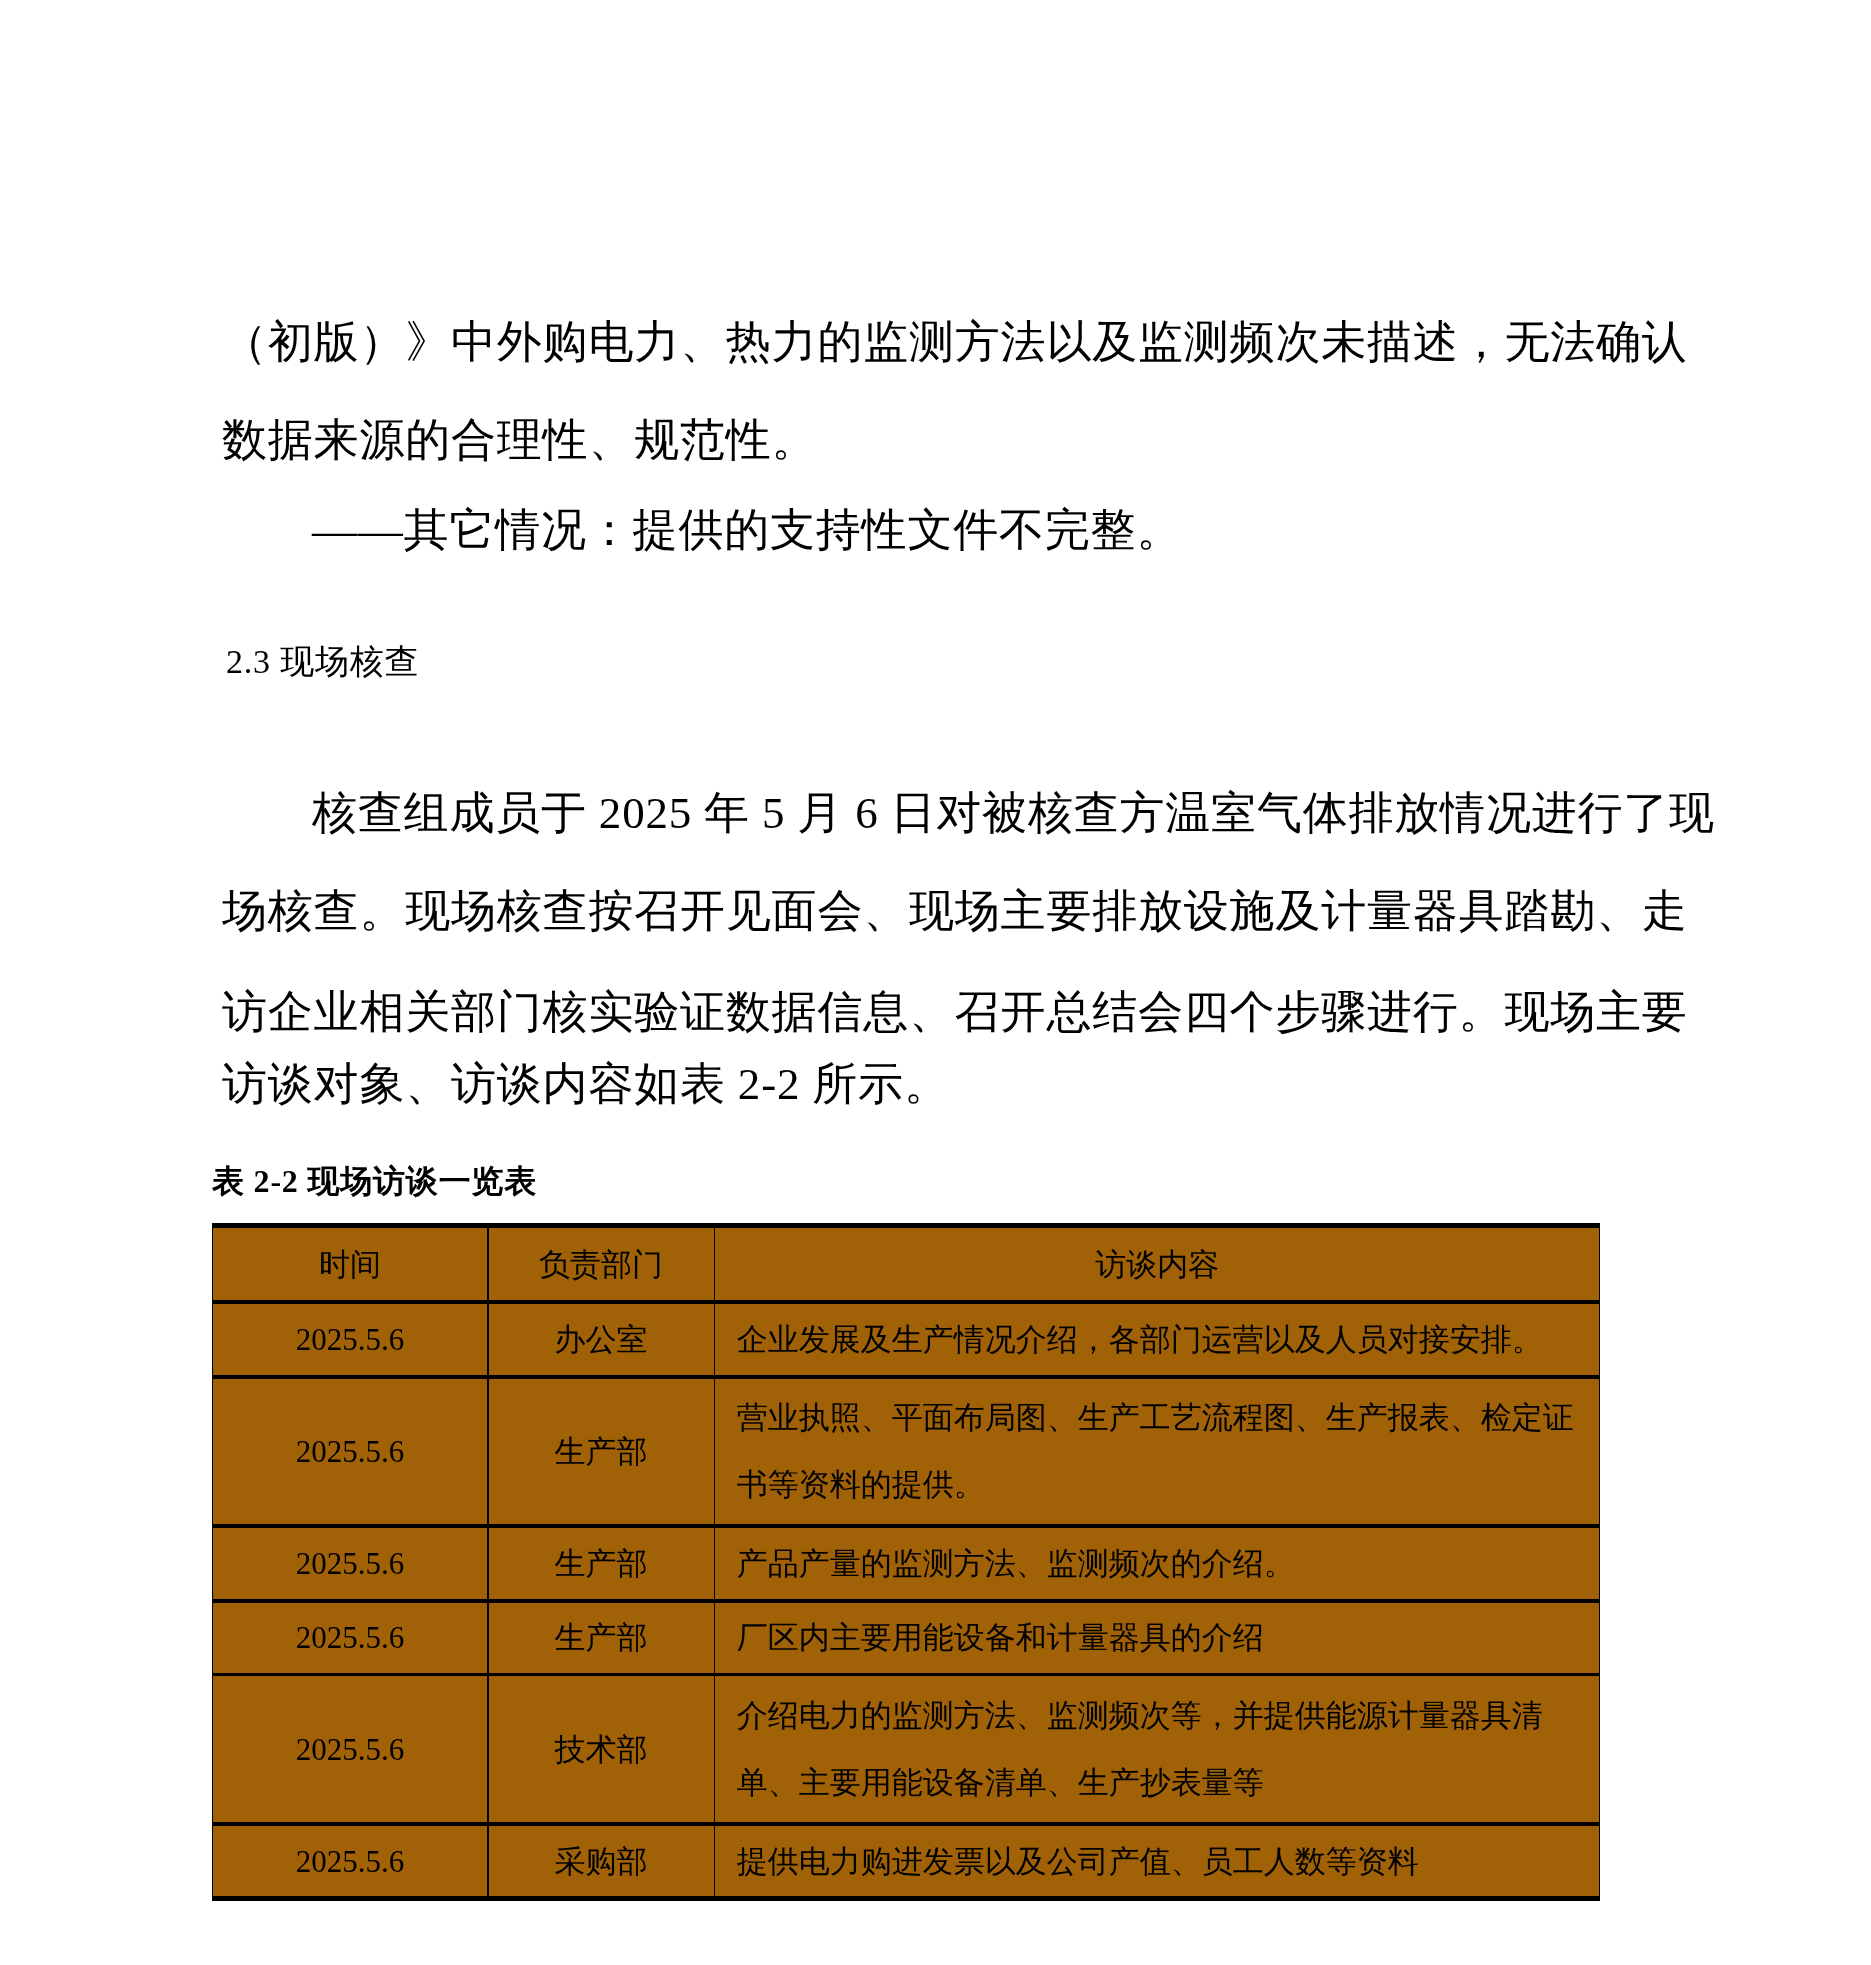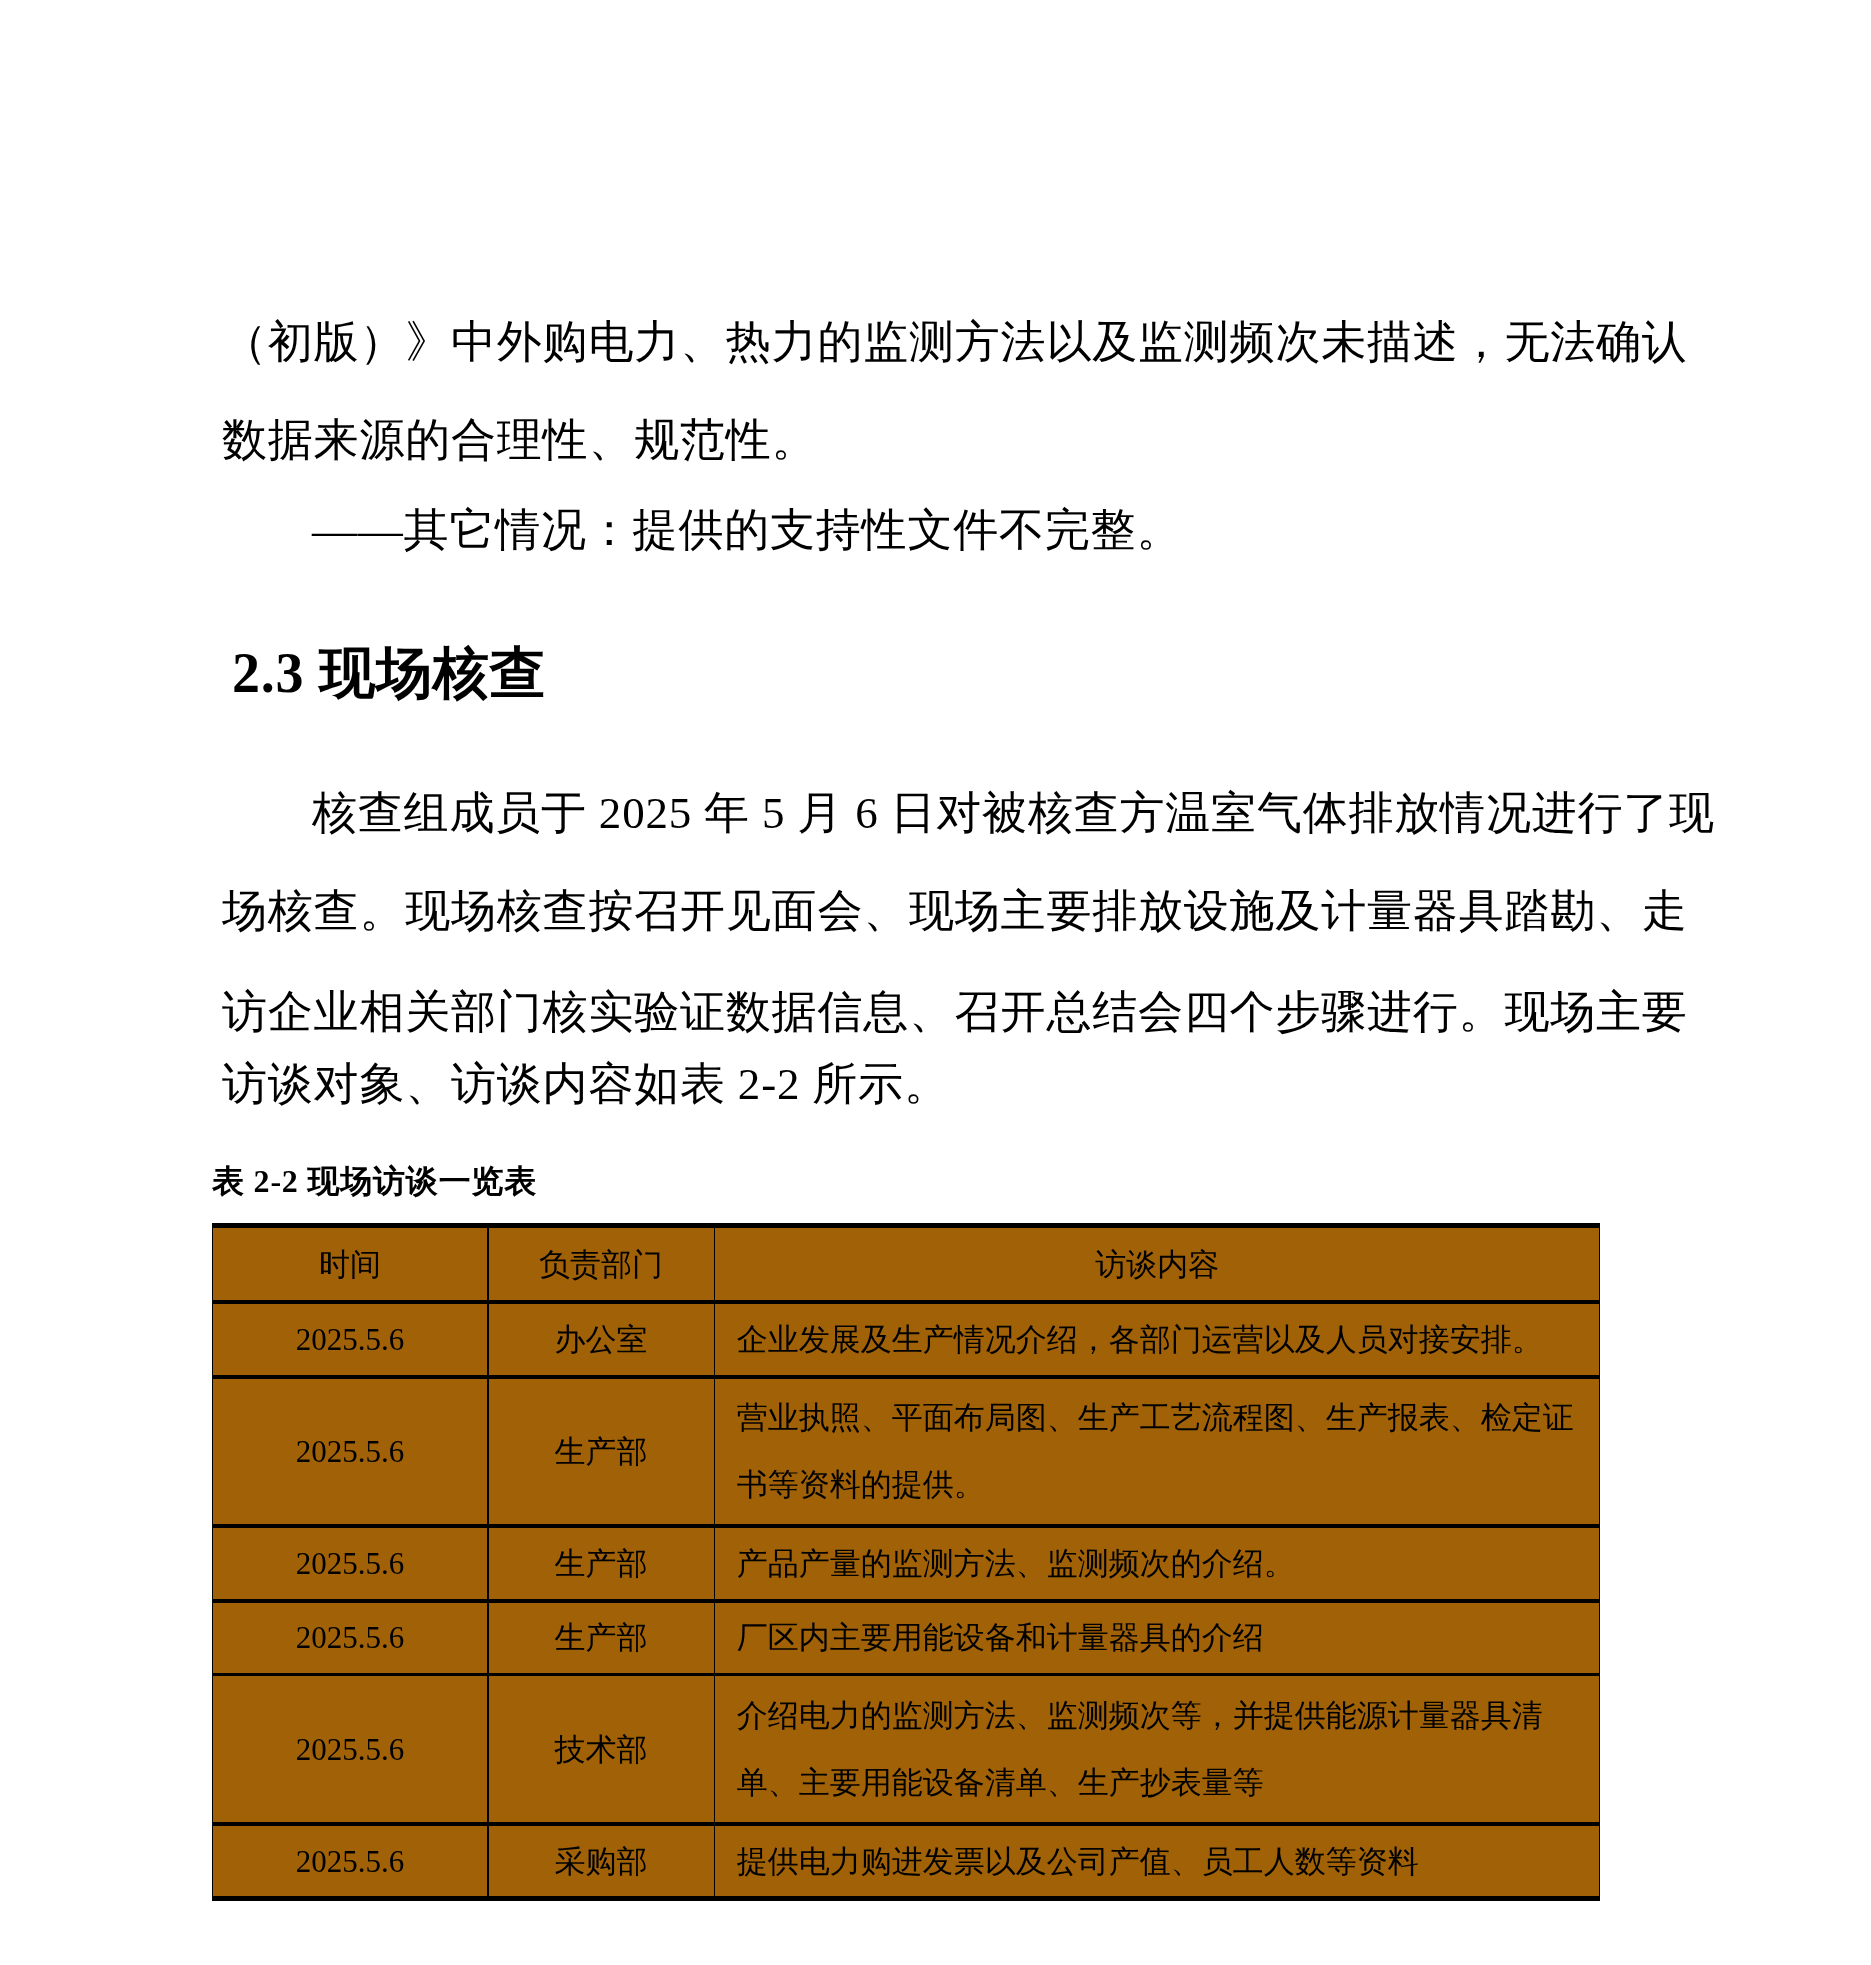--- a/index.html
+++ b/index.html
@@ -14,24 +14,24 @@
   }
   .line{
     position:absolute;
     font-size:45px;
     line-height:1;
     white-space:nowrap;
     letter-spacing:0.8px;
   }
   .heading{
     position:absolute;
-    left:232px;
-    font-size:56px;
+    left:226px;
+    font-size:34px;
     line-height:1;
-    font-weight:bold;
+    font-weight:normal;
     white-space:nowrap;
     letter-spacing:0.8px;
   }
   .table-title{
     position:absolute;
     left:212px;
     width:1389px;
     text-align:left;
     font-size:32px;
     font-weight:bold;

